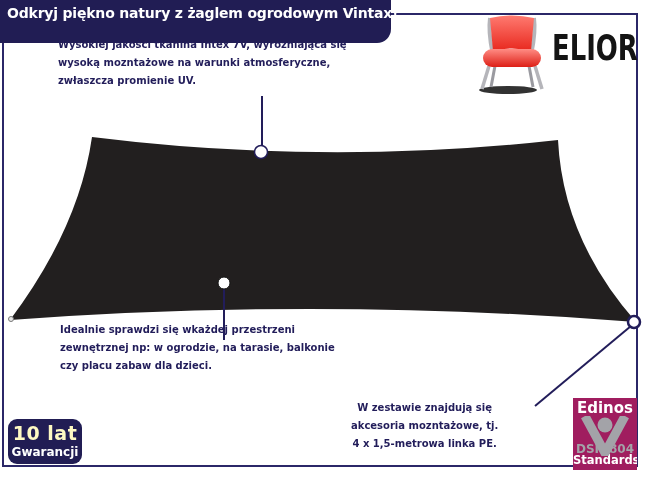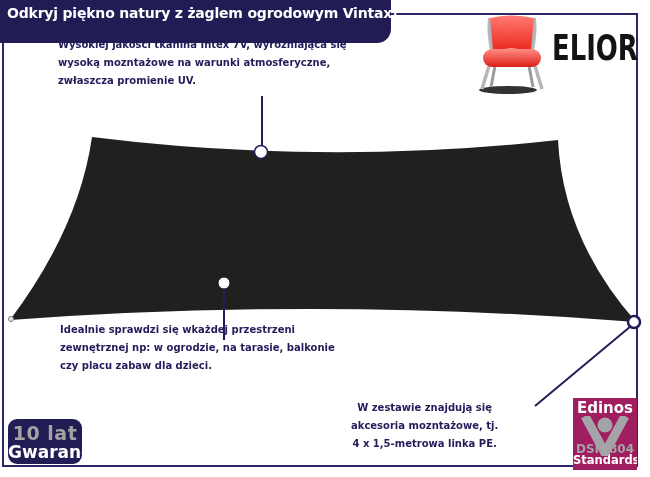--- a/index.html
+++ b/index.html
@@ -37,24 +37,24 @@
   }
   .c1 { left:58px; top:36px; }
   .c2 { left:60px; top:321px; }
   .c3 { left:351px; top:399px;text-align:center; }
   
   .warranty {
     position:absolute; left:8px; top:419px; width:74px; height:45px;
     background:#211d54; border-radius:9px; text-align:center; box-sizing:border-box;
   }
   .warranty-years {
-    color:#a3a3a3; font-size:19px; font-weight:bold; line-height:22px;
+    color:#fef9c3; font-size:19px; font-weight:bold; line-height:22px;
     margin-top:3px; letter-spacing:0.5px;
   }
-  .warranty-label { color:#ffffff; font-size:17px; font-weight:bold; line-height:16px; }
+  .warranty-label { color:#ffffff; font-size:12px; font-weight:bold; line-height:16px; }
   
   .edinos {
     position:absolute; left:573px; top:398px; width:64px; height:72px;
     background:#a01d5f; text-align:center; box-sizing:border-box; overflow:hidden;
   }
   .edinos-name { color:#ffffff; font-weight:bold; font-size:15px; line-height:17px; margin-top:2px; }
   .edinos-logo { position:relative; width:64px; height:40px; margin-top:-1px; }
   .edinos-logo .code {
     position:absolute; bottom:1px; color:#a3a3a8; font-weight:bold; font-size:12px; line-height:12px;
   }

